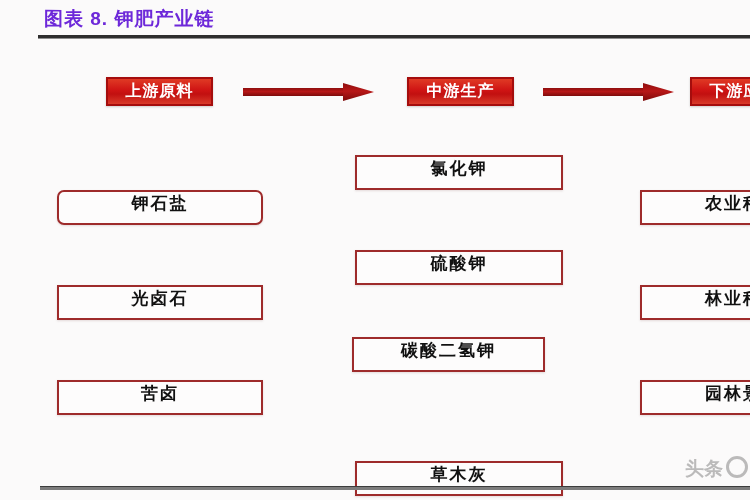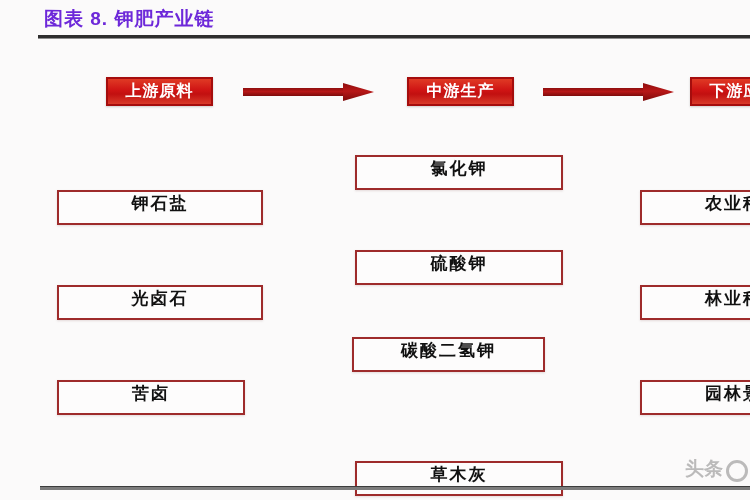--- a/index.html
+++ b/index.html
@@ -89,42 +89,42 @@
     font-size: 17px;
     font-weight: bold;
     letter-spacing: 2px;
     display: flex;
     justify-content: center;
     white-space: nowrap;
     box-shadow: 0 1px 2px rgba(120,80,80,0.18);
   }
 
   
-  .left-1  { left: 57px; top: 190px; width: 206px; }
+  .left-1  { left: 57px; top: 190px; width: 206px; border-radius: 7px; }
   .left-2  { left: 57px; top: 285px; width: 206px; }
-  .left-3  { left: 57px; top: 380px; width: 188px; }
+  .left-3  { left: 57px; top: 380px; width: 206px; }
 
   
   .mid-1   { left: 355px; top: 155px; width: 208px; }
   .mid-2   { left: 355px; top: 250px; width: 208px; }
   .mid-3   { left: 352px; top: 337px; width: 193px; }
   .mid-4   { left: 355px; top: 433px; width: 208px; margin-top: 28px; }
 
   
   .right-1 { left: 640px; top: 190px; width: 206px; }
   .right-2 { left: 640px; top: 285px; width: 206px; }
   .right-3 { left: 640px; top: 380px; width: 206px; }
 
   
   .watermark {
     position: absolute;
     right: 2px;
     top: 456px;
     display: flex;
-    align-items: flex-end;
+    align-items: flex-start;
     gap: 3px;
     opacity: 0.45;
   }
   .watermark-text {
     font-size: 19px;
     font-weight: bold;
     color: #6e6e6e;
     letter-spacing: 0px;
     white-space: nowrap;
   }

